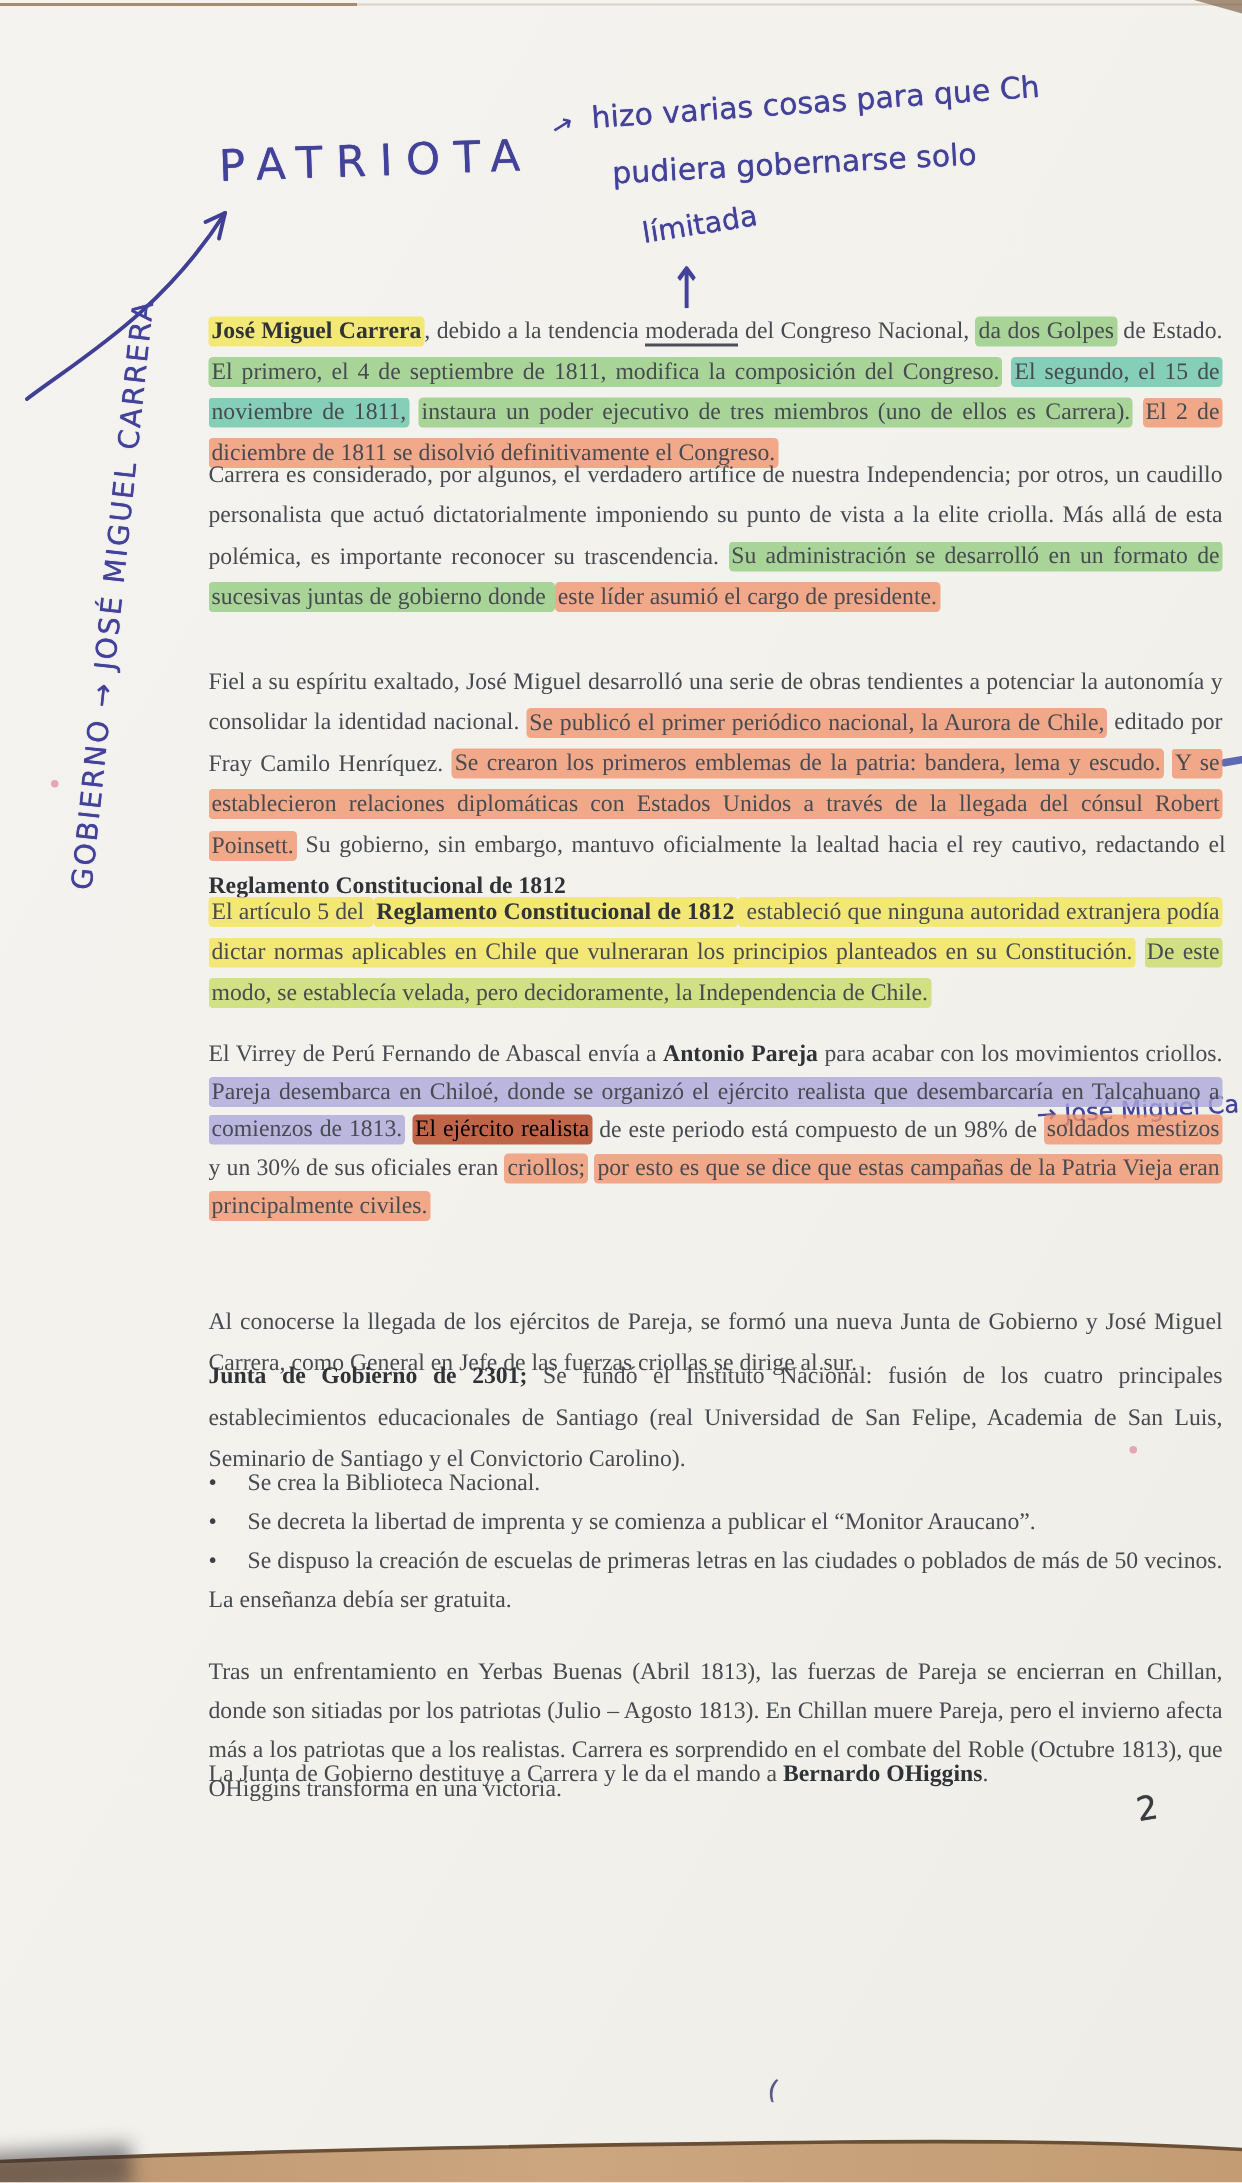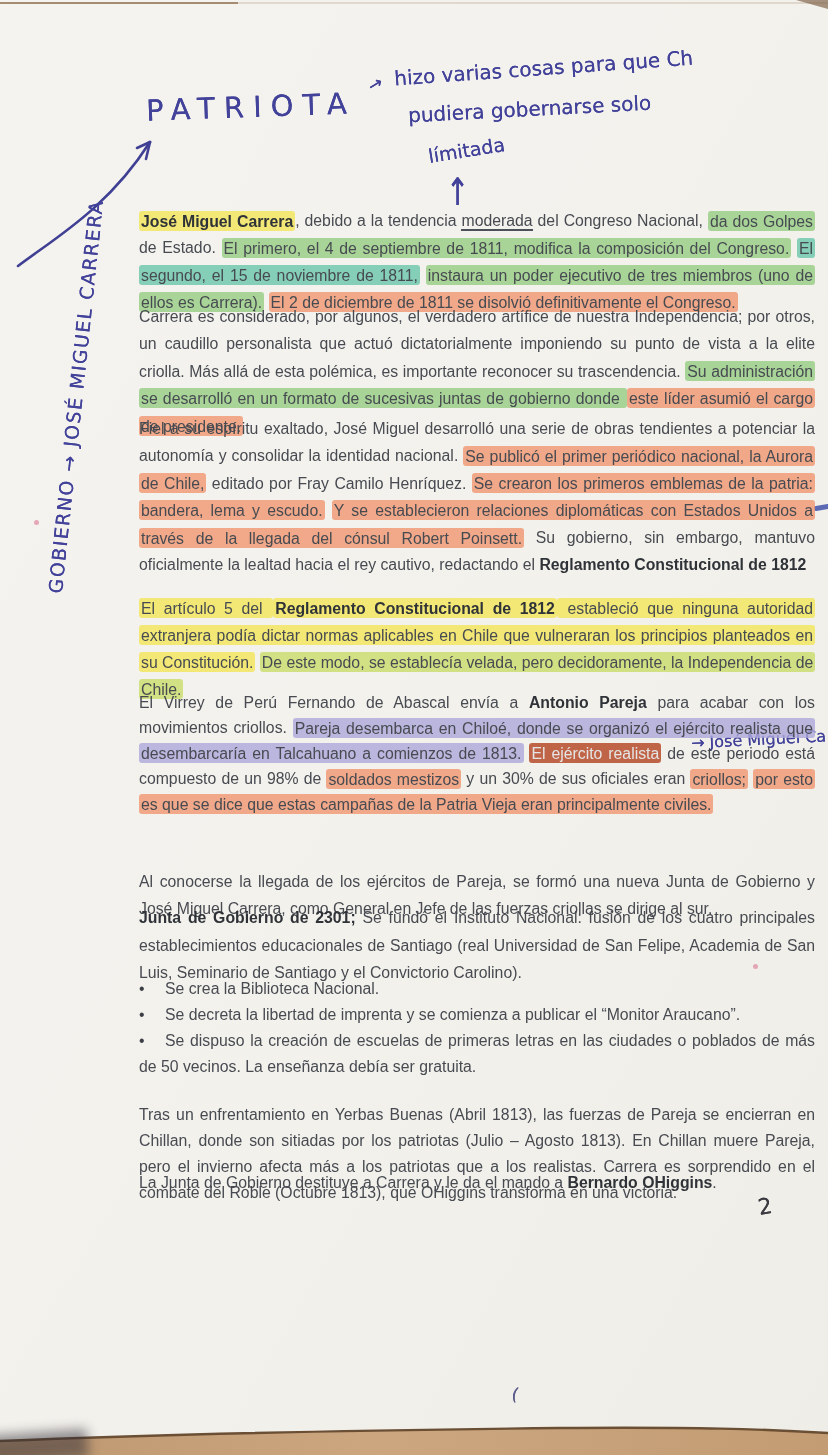--- a/index.html
+++ b/index.html
@@ -17,40 +17,40 @@
     --hl-red:rgba(188,88,58,.92);
   }
   html,body{margin:0;padding:0;}
   #stage{position:relative;width:828px;height:1455px;overflow:hidden;
     background:linear-gradient(90deg,var(--desk1),var(--desk2) 45%,#c39c73);
     font-family:"Liberation Sans",sans-serif;}
   #paper-svg{position:absolute;left:0;top:0;z-index:1;}
   .layer{position:absolute;left:0;top:0;width:828px;height:1455px;z-index:2;}
   
   .para{position:absolute;left:139px;width:676px;font-size:15.8px;line-height:27.3px;
-    text-align:justify;color:var(--text);margin:0;}
-  .p-1{top:207px}.p-2{top:303px}.p-3{top:415px}.p-4{top:594px}
+    text-align:justify;color:var(--text);margin:0;font-family:Liberation Serif, serif;}
+  .p-1{top:207px}.p-2{top:303px}.p-3{top:441px}.p-4{top:594px}
   .p-5{top:690px;line-height:25.4px}
   .p-6{top:868px}
   .p-7{top:904px;line-height:27.5px}
   .p-b1{top:975px}.p-b2{top:1001px}
   .p-b3{top:1028px;line-height:26px}
   .p-8{top:1102px;line-height:26px}
   .p-9{top:1169px}
   .b{font-weight:bold;color:var(--bold);}
   .u{border-bottom:2px solid #4c5058;}
   .para span[class^="hl-"]{padding:1.5px 2px;border-radius:3px;
     box-decoration-break:clone;-webkit-box-decoration-break:clone;}
   .hl-yellow{background:var(--hl-yellow);}
   .hl-green{background:var(--hl-green);}
   .hl-teal{background:var(--hl-teal);}
   .hl-orange{background:var(--hl-orange);}
   .hl-lime{background:var(--hl-lime);}
   .hl-purple{background:var(--hl-purple);}
-  .hl-red{background:var(--hl-red);color:#e5e5e5;}
+  .hl-red{background:var(--hl-red);color:#000000;}
   .bullet-marker{display:inline-block;width:26px;color:#3c4046;}
   
   .hand{position:absolute;color:var(--ink);font-family:"DejaVu Sans",sans-serif;
     white-space:nowrap;text-shadow:0 0 .5px currentColor;}
   .hand-title{left:146px;top:90px;font-size:29px;letter-spacing:9px;transform:rotate(-2deg);}
   .hand-hook{left:368px;top:74px;font-size:17px;transform:rotate(-32deg);}
   .hand-l1{left:394px;top:56px;font-size:20px;transform:rotate(-4deg);}
   .hand-l2{left:408px;top:97px;font-size:20px;transform:rotate(-3deg);}
   .hand-word{left:428px;top:139px;font-size:19px;transform:rotate(-9deg);}
   .hand-caret{left:446px;top:176px;font-size:28px;transform:scaleY(1.35);}

